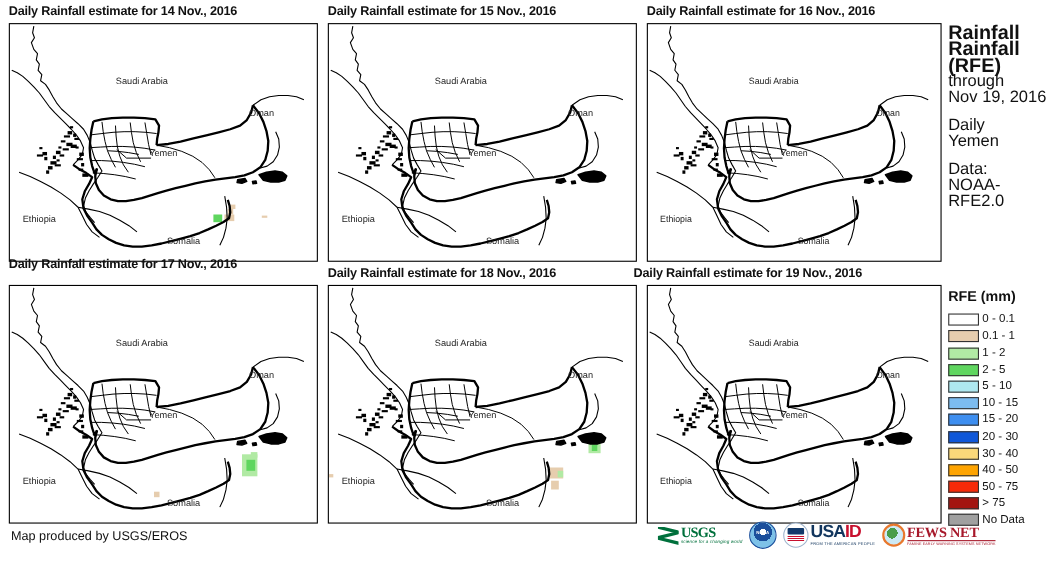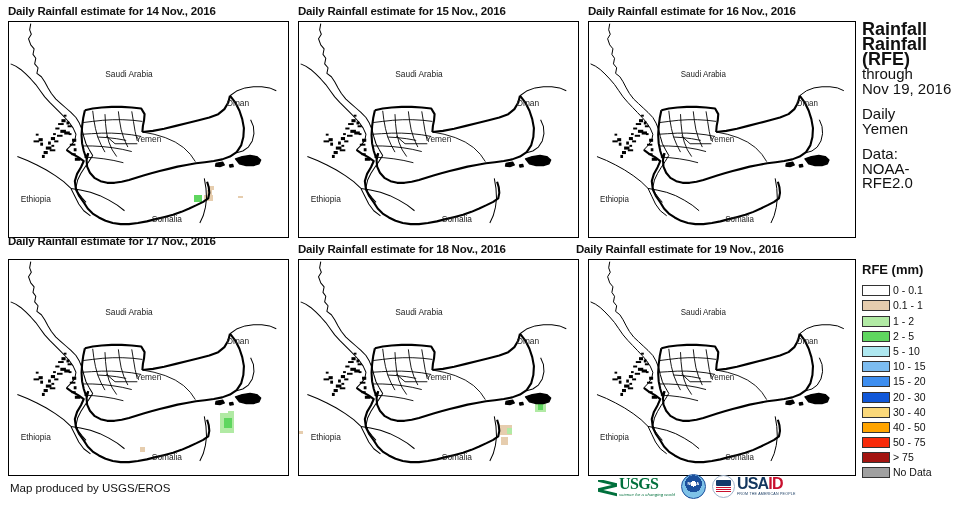--- a/index.html
+++ b/index.html
@@ -25,21 +25,21 @@
   .legend-label{font-size:10.5px;color:#111;margin-left:3px;white-space:nowrap;}
 
   .credit{position:absolute;left:10px;top:482px;font-size:11.5px;color:#111;}
 
   .logos{position:absolute;left:598px;top:474px;display:flex;align-items:center;gap:6px;}
 
   .usgs{display:flex;align-items:flex-end;gap:2px;}
   .usgs-mark{width:19px;height:17px;position:relative;overflow:hidden;}
   .usgs-mark i{position:absolute;left:0;height:3px;background:#00703c;display:block;}
   .usgs-txt{line-height:1;}
-  .usgs-word{font-size:16px;font-weight:bold;color:#00703c;letter-spacing:-0.6px;
+  .usgs-word{font-size:13px;font-weight:bold;color:#00703c;letter-spacing:-0.6px;
              font-family:"Liberation Serif",serif;}
   .usgs-tag{font-size:4.2px;color:#00703c;font-style:italic;letter-spacing:0.1px;
             margin-top:1px;}
 
   .noaa{width:25px;height:25px;border-radius:50%;
         background:radial-gradient(circle at 50% 38%,#ffffff 0 16%,#1b4f9c 16% 46%,#7ec2e8 46% 78%,#1b4f9c 78% 100%);
         border:1px solid #1b4f9c;box-sizing:border-box;position:relative;}
   .noaa span{position:absolute;left:0;right:0;top:6px;text-align:center;font-size:4px;
              color:#fff;font-weight:bold;}
 
@@ -621,14 +621,21 @@
     <div class="usaid-seal">
         <b></b>
         <i></i>
       </div>
     <div class="usaid-txt">
       <div class="usaid-word"><span class="b">USA</span><span class="r">ID</span></div>
       <div class="usaid-tag">FROM THE AMERICAN PEOPLE</div>
     </div>
   </div>
 
+  <div class="fews">
+    <div class="fews-globe"></div>
+    <div class="fews-txt">
+      <div class="fews-word">FEWS NET</div>
+      <div class="fews-tag">FAMINE EARLY WARNING SYSTEMS NETWORK</div>
+    </div>
+  </div>
 
 </div>
 
 </body></html>

